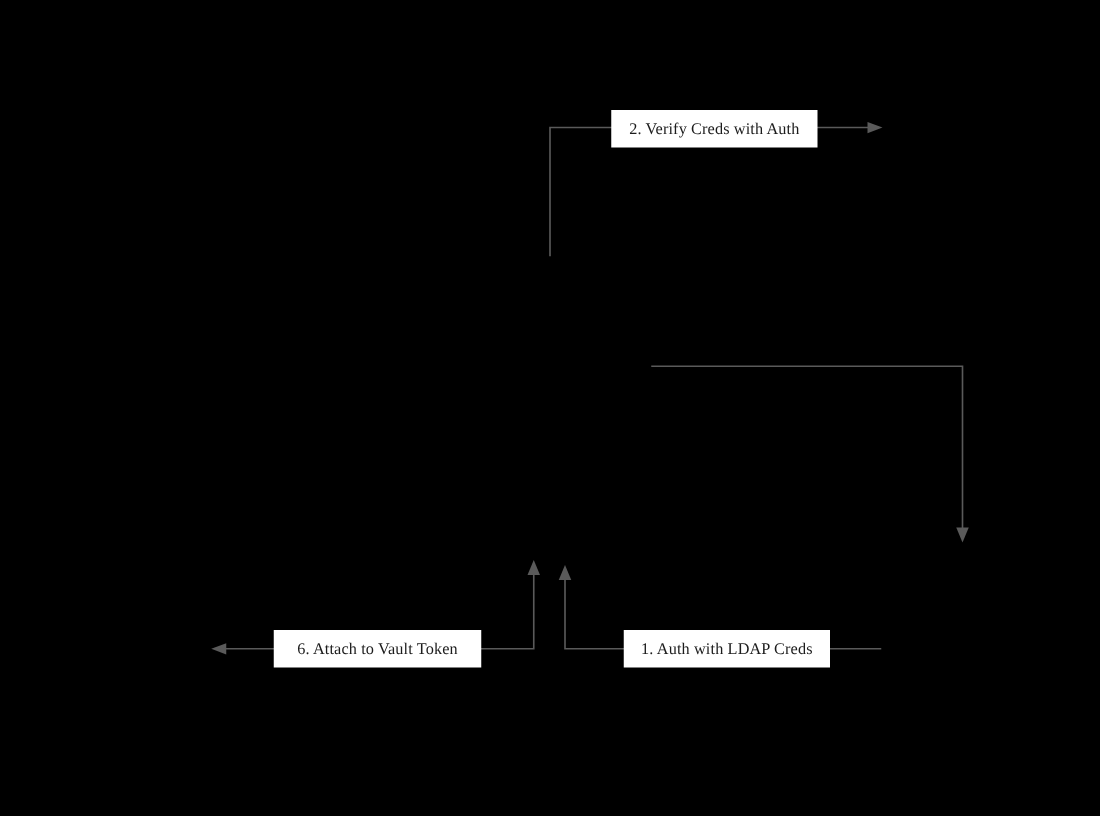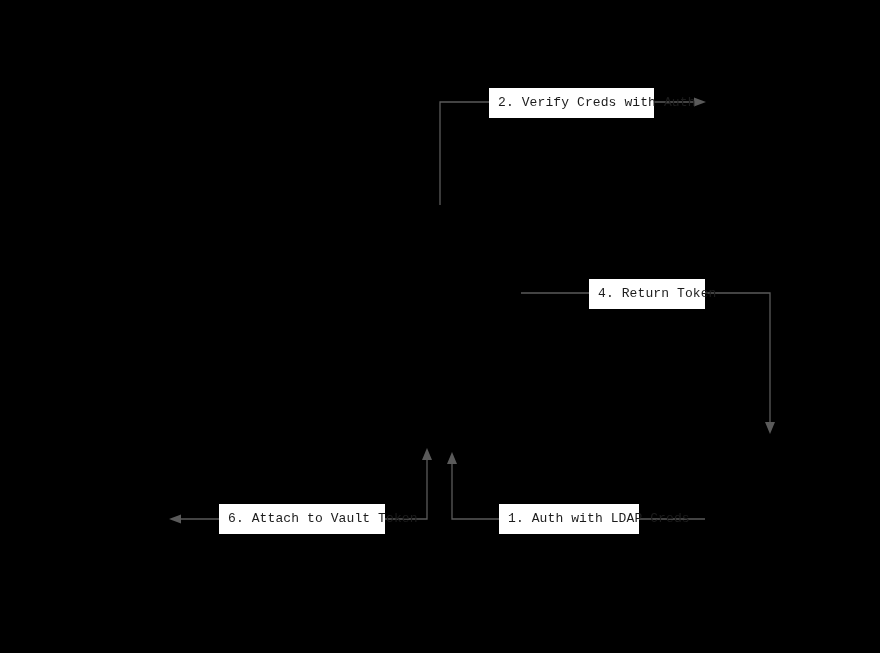--- a/index.html
+++ b/index.html
@@ -20,21 +20,21 @@
     position: absolute;
     left: 0;
     top: 0;
     width: 880px;
     height: 653px;
   }
   .edge-label {
     position: absolute;
     background: #ffffff;
     color: #1c1c1c;
-    font-family: Liberation Mono, monospace;
+    font-family: Liberation Serif, serif;
     font-size: 13px;
     line-height: 30px;
     height: 30px;
     white-space: nowrap;
     text-align: center;
     box-sizing: border-box;
     padding: 0 9px;
     letter-spacing: 0.1px;
   }
 </style>
@@ -63,19 +63,18 @@
 
     <g>
       <path fill="none" stroke="#5a5a5a" stroke-width="1.3" d="M 705 519 L 452 519 L 452 458"></path>
       <polygon points="452,452 447,464 457,464" fill="#5a5a5a"></polygon>
     </g>
 
   </svg>
 
   <div class="edge-label" style="left:489px; top:88px; width:165px;">2. Verify Creds with Auth</div>
 
-  <div class="edge-label" style="left:589px; top:279px; width:116px;">4. Return Token</div>
 
   <div class="edge-label" style="left:219px; top:504px; width:166px;">6. Attach to Vault Token</div>
 
-  <div class="edge-label" style="left:499px; top:504px; width:140px;">1. Auth with LDAP Creds</div>
+  <div class="edge-label" style="left:499px; top:504px; width:165px;">1. Auth with LDAP Creds</div>
 
 </div>
 
 </body></html>

